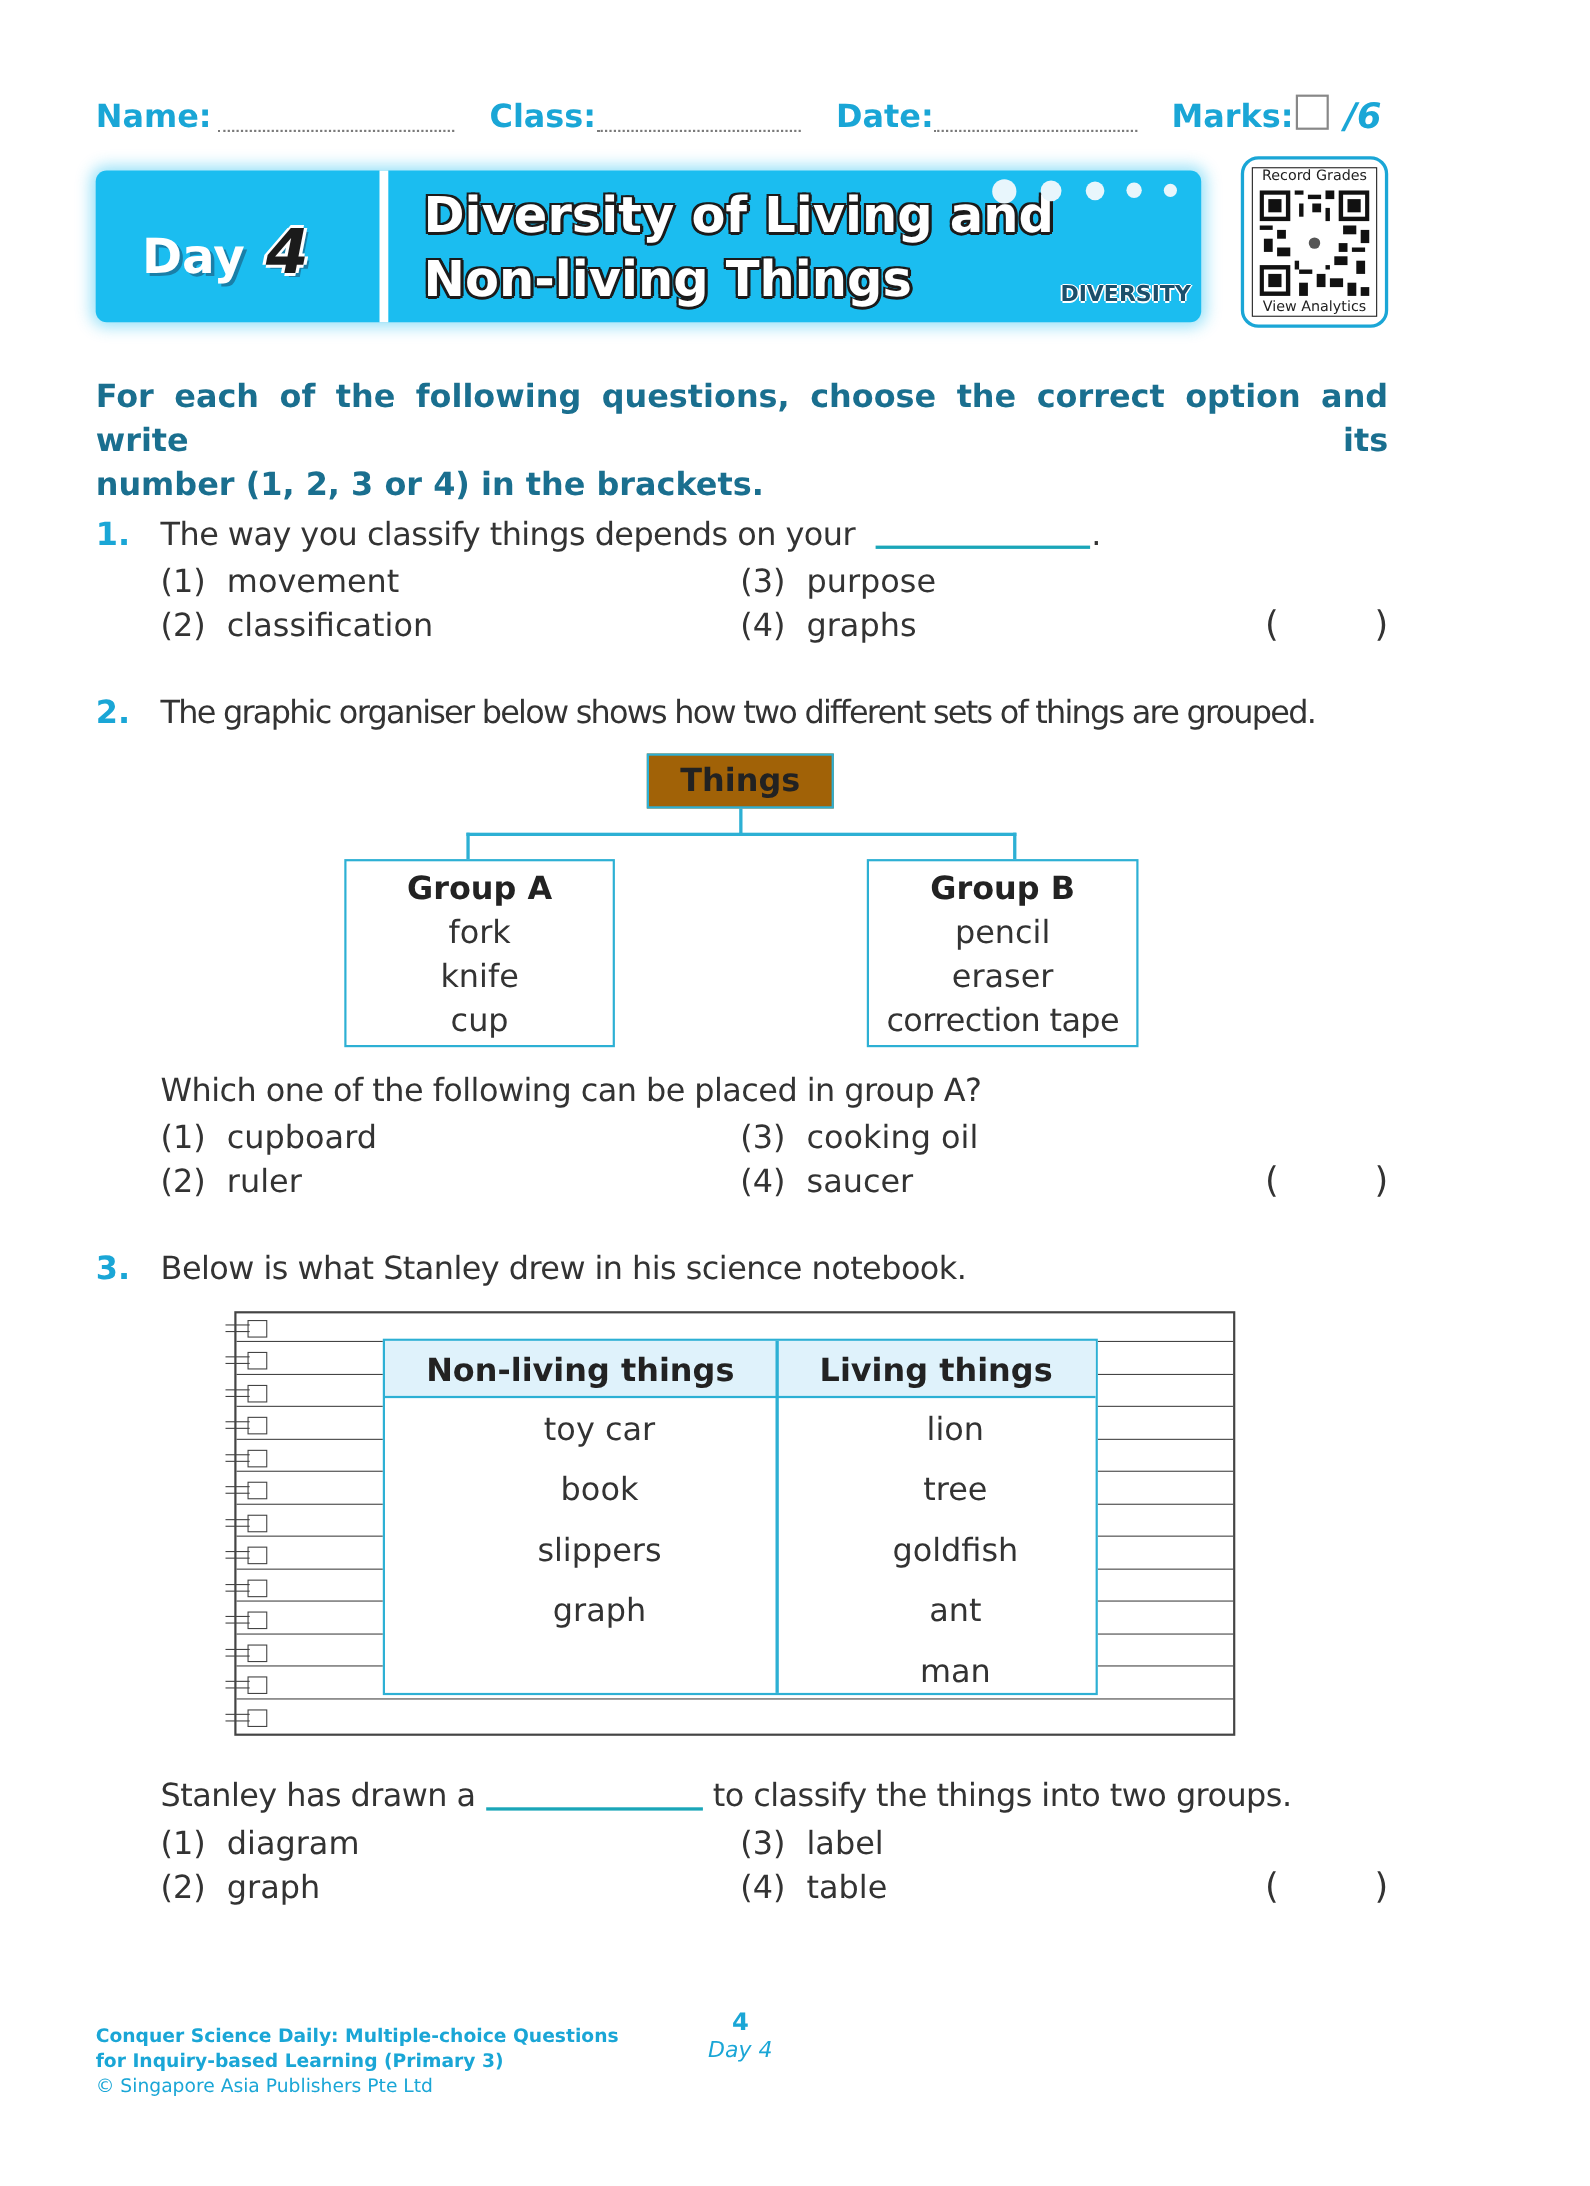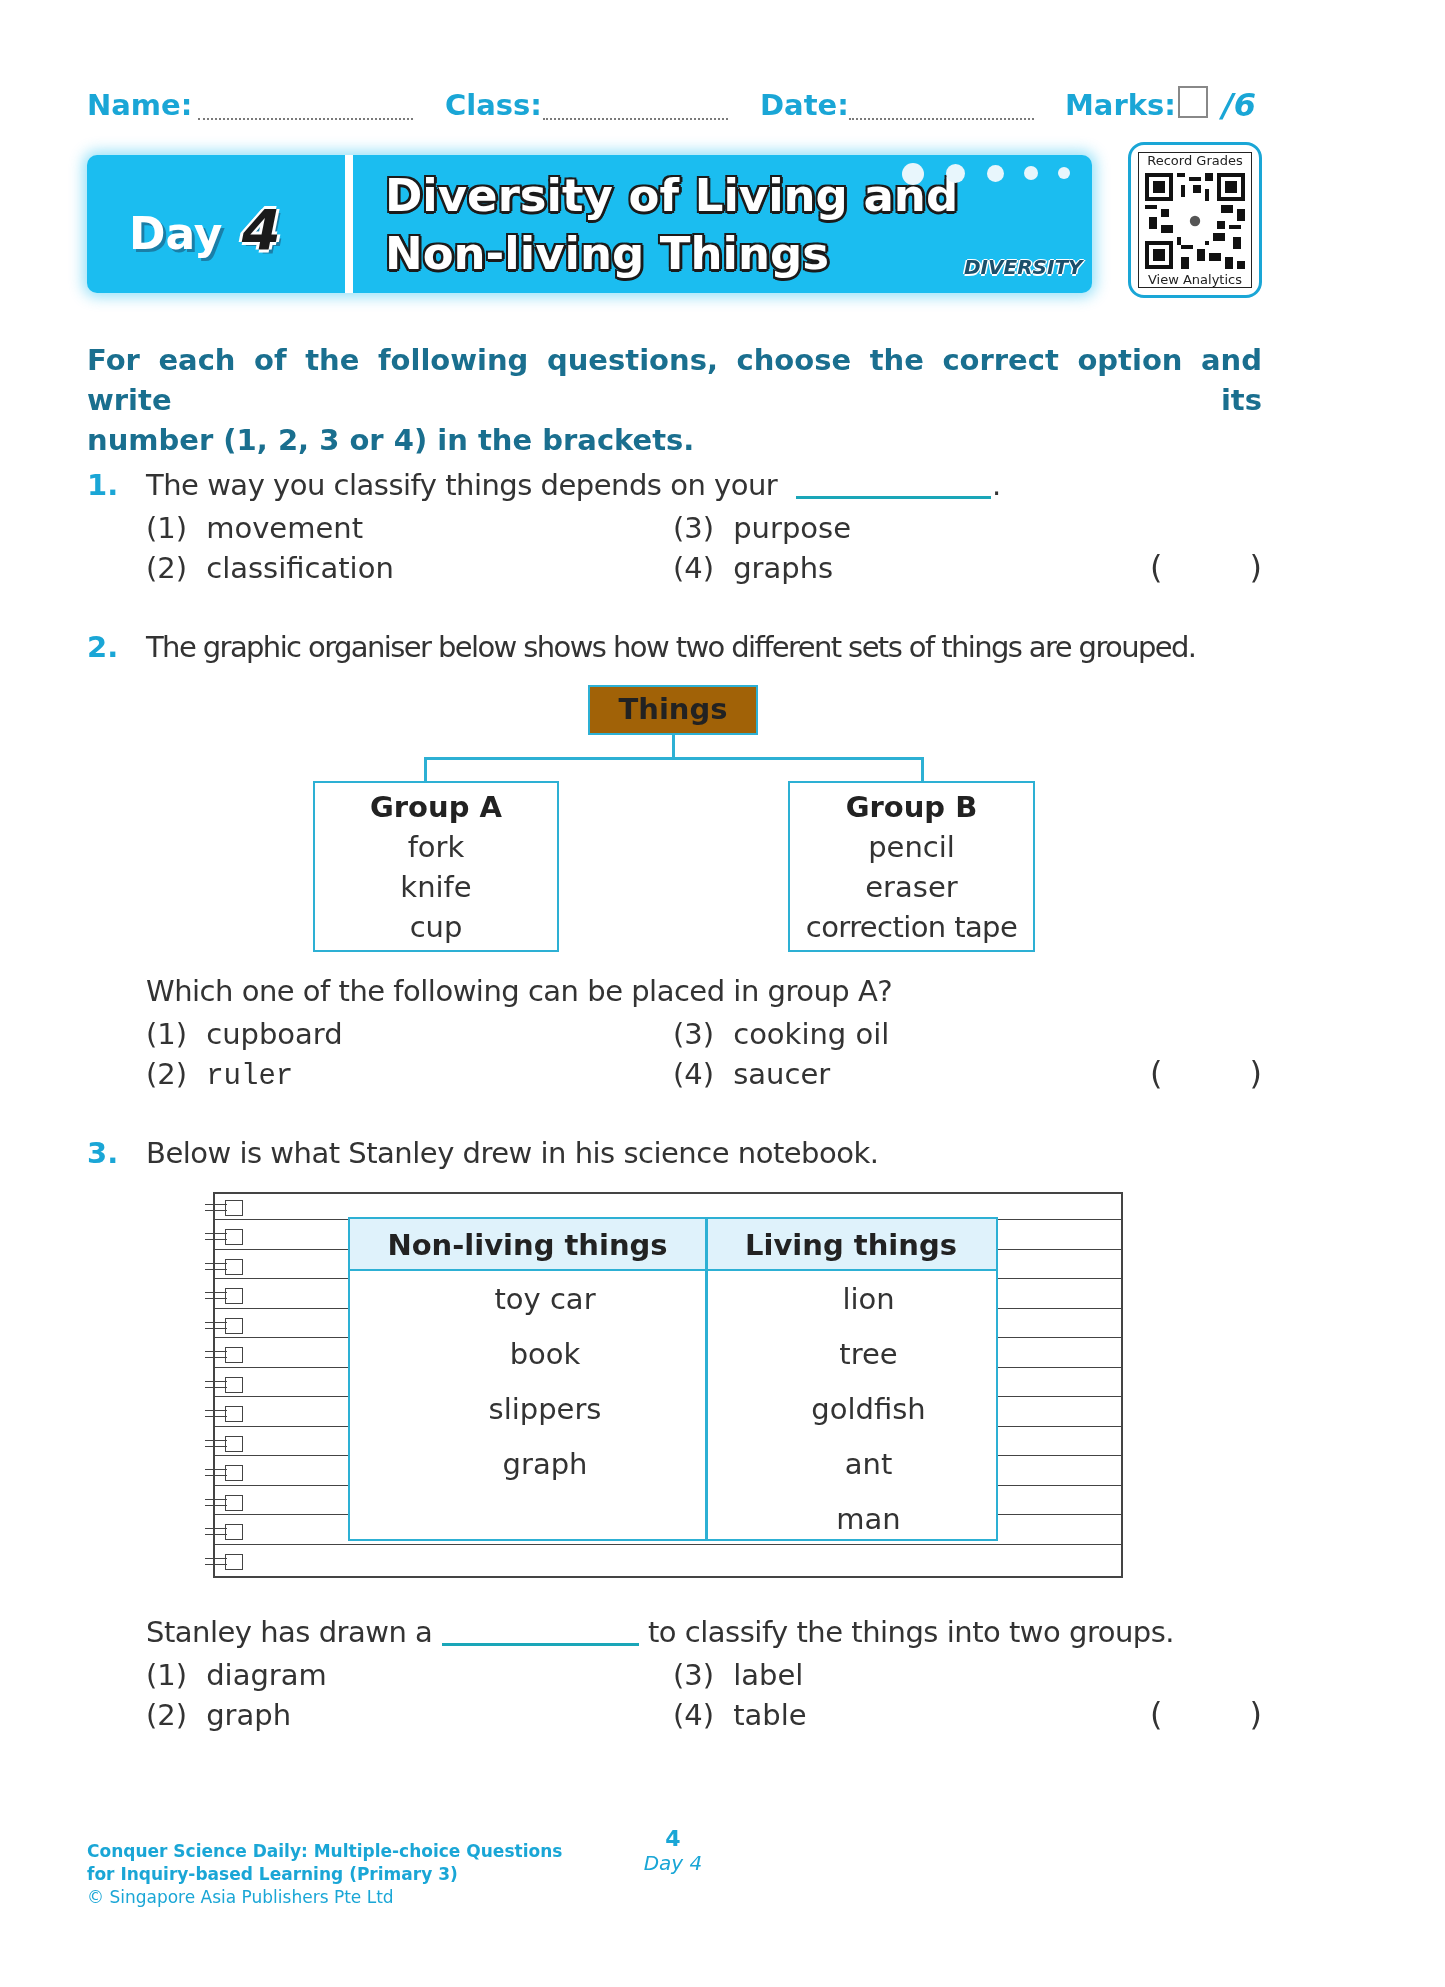--- a/index.html
+++ b/index.html
@@ -12,21 +12,21 @@
   .banner { left:87px; top:155px; width:1005px; height:138px; background:#1bbdf0; border-radius:10px;
             box-shadow:0 0 14px 4px rgba(27,189,240,0.45); }
   .banner-divider { left:258px; top:0; width:8px; height:138px; background:#ffffff; }
   .day-text { font-family:"DejaVu Sans", sans-serif; font-weight:bold; color:#fff; font-size:44px;
               text-shadow:3px 3px 0 #1a7fa8; }
   .day-num { font-family:"DejaVu Sans", sans-serif; font-weight:bold; font-style:italic; color:#1b1b1b; font-size:56px;
              -webkit-text-stroke:0; text-shadow: -3px 0 #fff, 3px 0 #fff, 0 -3px #fff, 0 3px #fff, 4px 4px 0 #1a7fa8; }
   .title-line { font-family:"DejaVu Sans", sans-serif; font-weight:bold; color:#fff; font-size:45px;
                 text-shadow: -2px -2px 0 #1b1b1b, 2px -2px 0 #1b1b1b, -2px 2px 0 #1b1b1b, 2px 2px 0 #1b1b1b, 0 3px 0 #1b1b1b, 3px 0 0 #1b1b1b; white-space:nowrap; }
   .dot { border-radius:50%; background:#e8f6fc; }
-  .subject-tag { font-family:"DejaVu Sans", sans-serif; font-weight:bold; font-style:italic; color:#1b4f6b; font-size:20px;
+  .subject-tag { font-family:"DejaVu Sans", sans-serif; font-weight:bold; color:#1b4f6b; font-size:20px;
                  text-shadow:-1.5px 0 #fff, 1.5px 0 #fff, 0 -1.5px #fff, 0 1.5px #fff; }
   .qr-wrap { left:1128px; top:142px; width:134px; height:156px; border:3px solid #1aa6d6; border-radius:16px; box-sizing:border-box; background:#fff; }
   .qr-inner { left:7px; top:7px; width:114px; height:136px; border:1.5px solid #222; box-sizing:border-box; }
   .qr-cap { font-family:"DejaVu Sans", sans-serif; font-size:13px; color:#222; width:100%; text-align:center; }
   .instr { font-family:"DejaVu Sans", sans-serif; font-weight:bold; color:#1a6f8f; font-size:29px; line-height:40px; }
   .qnum { font-family:"DejaVu Sans", sans-serif; font-weight:bold; color:#1aa6d6; font-size:29px; }
   .qtext { font-family:"DejaVu Sans", sans-serif; font-size:29px; color:#333; white-space:nowrap; letter-spacing:-0.5px; }
   .opt-num { font-family:"DejaVu Sans", sans-serif; font-size:29px; color:#333; }
   .opt-text { font-family:"DejaVu Sans", sans-serif; font-size:29px; color:#333; white-space:nowrap; }
   .bracket { font-family:"DejaVu Sans", sans-serif; font-size:32px; color:#333; }
@@ -181,21 +181,21 @@
   <div class="org-item" style="letter-spacing:-0.6px;">correction tape</div>
 </div>
 
 <div class="abs qtext" style="left:146px;top:974px;">Which one of the following can be placed in group A?</div>
 <div class="abs" style="left:146px;top:1017px;">
   <span class="opt-num">(1)</span>
   <span class="opt-text" style="margin-left:14px;">cupboard</span>
 </div>
 <div class="abs" style="left:146px;top:1057px;">
   <span class="opt-num">(2)</span>
-  <span class="opt-text" style="margin-left:14px;font-family:Liberation Mono, monospace;">ruler</span>
+  <span class="opt-text" style="margin-left:14px;">ruler</span>
 </div>
 <div class="abs" style="left:673px;top:1017px;">
   <span class="opt-num">(3)</span>
   <span class="opt-text" style="margin-left:14px;">cooking oil</span>
 </div>
 <div class="abs" style="left:673px;top:1057px;">
   <span class="opt-num">(4)</span>
   <span class="opt-text" style="margin-left:14px;">saucer</span>
 </div>
 <div class="abs" style="left:1150px;top:1054px;width:112px;">

